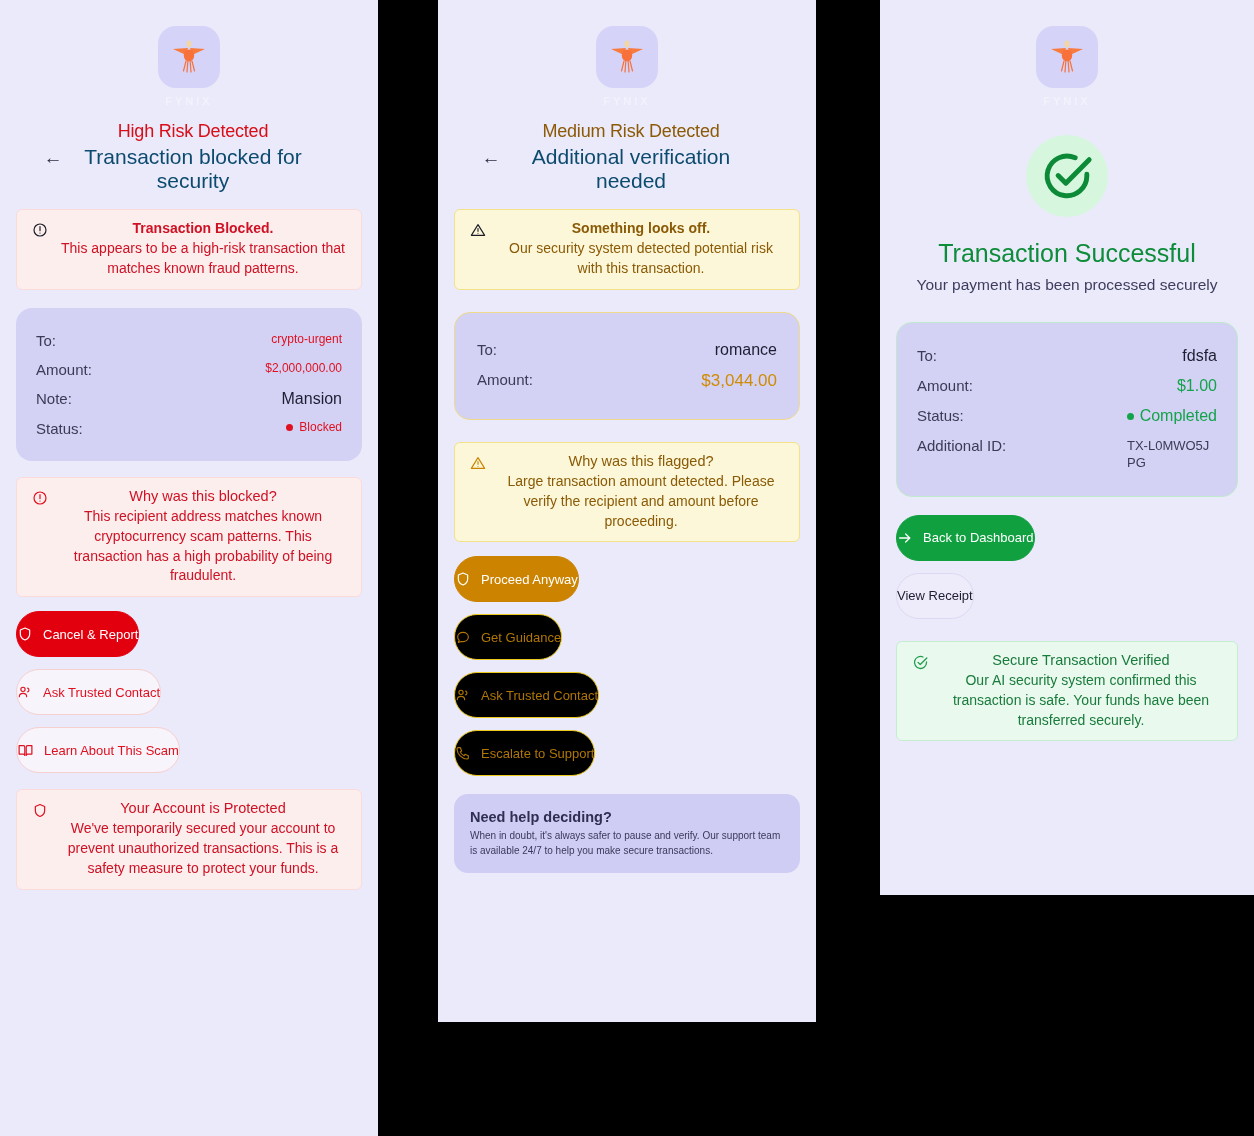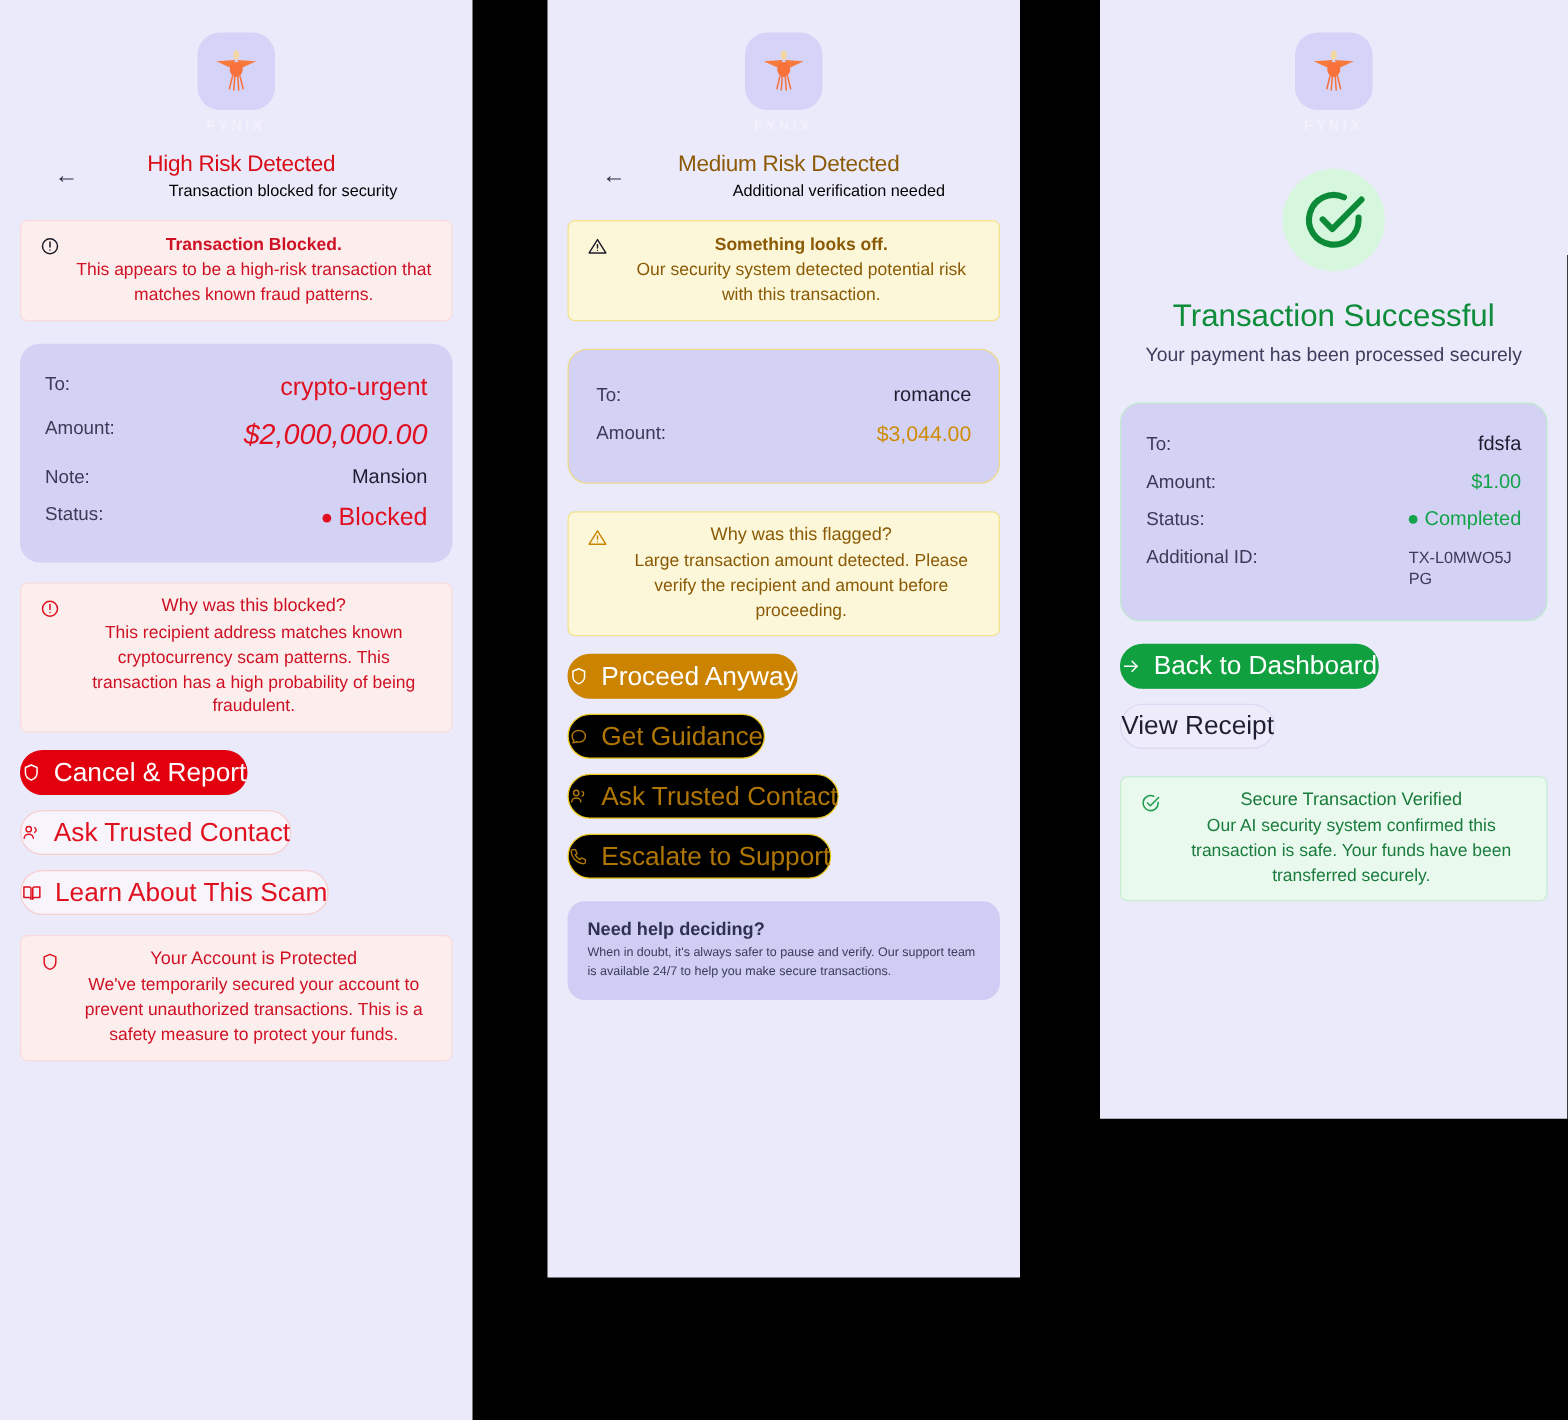--- a/index.html
+++ b/index.html
@@ -41,21 +41,21 @@
     width: 30px; height: 30px; flex: 0 0 30px;
     display:flex; align-items:center; justify-content:center;
     color:#2b2b42; font-size: 19px; line-height:1;
     background:none; border:none; cursor:pointer;
     margin-left: 22px;
   }
   .header-txt { flex:1; text-align:center; padding-right: 44px; }
   .header-title { font-size: 18px; font-weight: 400; letter-spacing:-0.2px; }
   .header-title.red   { color:#d90d17; }
   .header-title.amber { color:#8c5a06; }
-  .header-sub { font-size: 13px; color:#000000; margin-top: 3px; text-align: right; }
+  .header-sub { font-size: 21px; color:#0c4a6e; margin-top: 3px; }
 
   
   .alert {
     display:flex; gap: 11px; padding: 10px 15px;
     border-radius: 6px; margin-top: 16px; text-align: center;
   }
   .alert .ico { flex:0 0 17px; margin-top:2px; }
   .alert .body { flex:1; }
   .alert .a-title { font-size: 14px; font-weight: 700; margin-bottom: 3px; }
   .alert .a-title.normal { font-weight: 400; font-size: 14.5px; }
@@ -71,35 +71,35 @@
   
   .detail-card {
     margin-top: 18px; border-radius: 16px;
     background: #d4d2f4; padding: 18px 20px;
   }
   .detail-card.amber-edge { border: 1px solid #efd98c; }
   .detail-card.green-edge { border: 1px solid #bfe9cd; }
   .det-row { display:flex; justify-content:space-between; align-items:flex-start; padding: 6px 0; }
   .det-label { font-size: 15px; color:#3b3b57; }
   .det-val { font-size: 15px; color:#1e1e32; text-align:right; max-width: 55%; }
-  .det-val.big-red   { font-size: 23px; color:#e01020;font-style:italic; }
-  .det-val.red       { color:#e01020; font-size:20px; }
+  .det-val.big-red   { font-size: 12px; color:#e01020; }
+  .det-val.red       { color:#e01020; font-size:12px; }
   .det-val.amber     { color:#cf8b05; font-size:17px; }
   .det-val.green     { color:#13a34a; font-size:16px; }
   .det-val.dark      { color:#1e1e32; font-size:16px; }
   .det-val.mono-id   { font-size: 13px; color:#3b3b57; line-height:1.35; }
   .dot { display:inline-block; width:7px; height:7px; border-radius:50%; margin-right:6px; vertical-align:middle; }
   .dot.red { background:#e01020; }
   .dot.green { background:#13a34a; }
 
   
   .btn {
     display:flex; align-items:center; justify-content:flex-end; gap:10px;
-    height: 36px; border-radius: 24px; margin-top: 12px;
-    font-size: 21px; cursor:pointer; border: 1px solid transparent;
+    height: 46px; border-radius: 24px; margin-top: 12px;
+    font-size: 13px; cursor:pointer; border: 1px solid transparent;
     background:none;
     font-family: "Liberation Sans", sans-serif;
   }
   .btn.solid-red   { background:#e2000f; color:#fff; border-color:#e2000f; }
   .btn.out-red     { background:#f7f4fb; color:#e0101f; border-color:#f6cfcf; }
   .btn.solid-amber { background:#cb8300; color:#fff; border-color:#cb8300; }
   .btn.out-amber   { background:#000000; color:#b07605; border-color:#ecc91f; }
   .btn.solid-green { background:#10a03f; color:#fff; border-color:#10a03f; }
   .btn.out-plain   { background:#eeecfb; color:#1e1e32; border-color:#dcd9f2; }
   .btn .blabel { line-height:1; }

